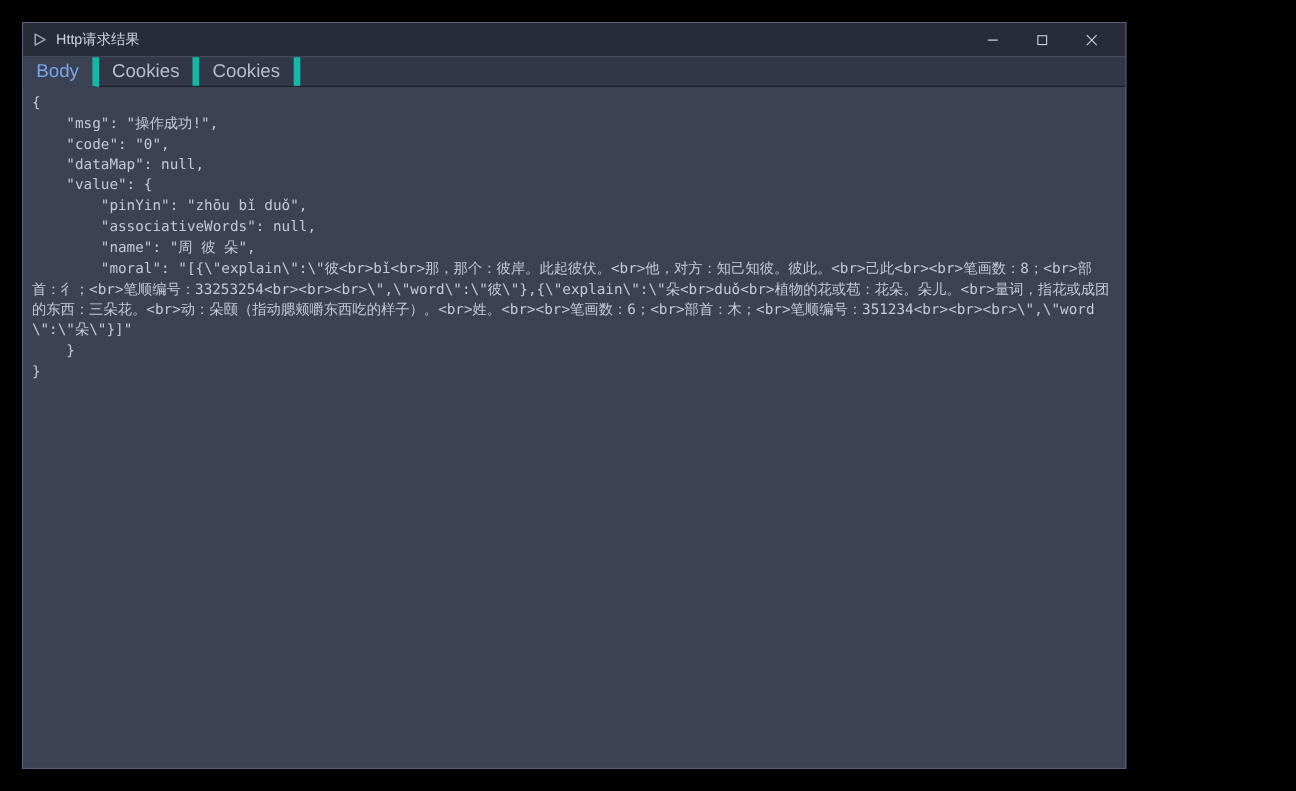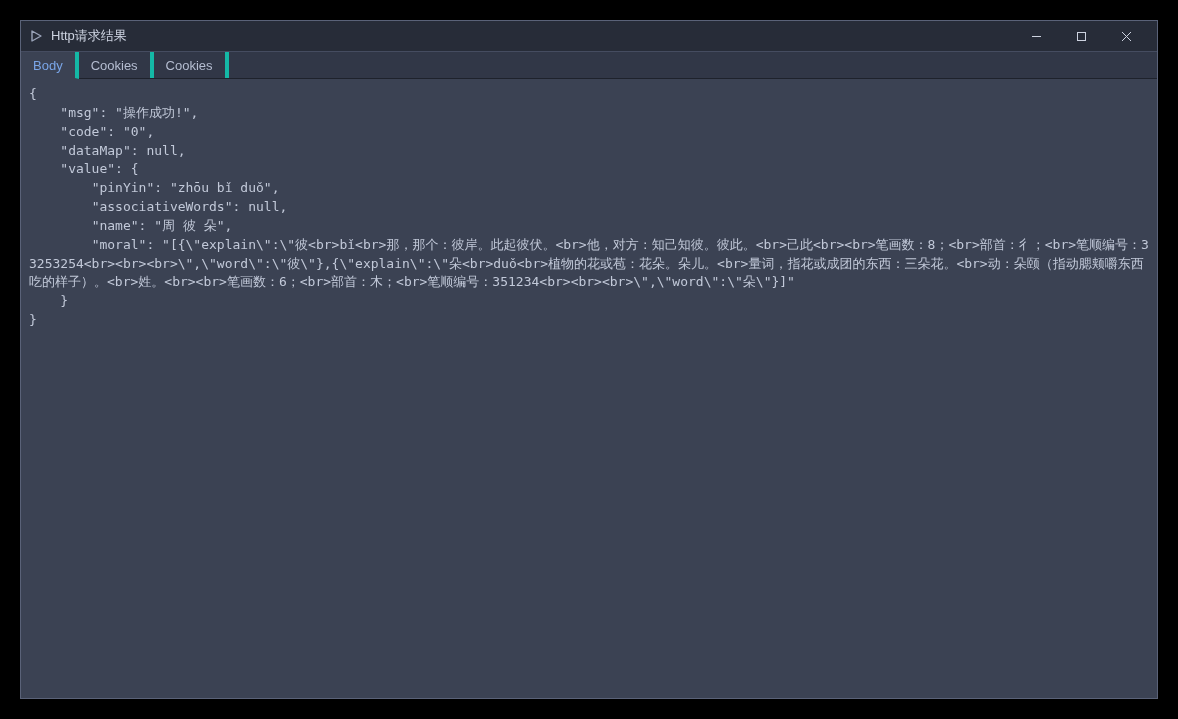--- a/index.html
+++ b/index.html
@@ -1,20 +1,20 @@
 <!DOCTYPE html>
 <html><head>
 <meta charset="utf-8">
 <style>
   * { margin: 0; padding: 0; box-sizing: border-box; }
   html, body { width: 100%; height: 100%; background: #000; font-family: "Microsoft YaHei", "Segoe UI", sans-serif; overflow: hidden; }
   .window {
     position: absolute;
     left: 20px; top: 20px;
-    width: 1138px; height: 679px;
+    width: 1004px; height: 679px;
     background: #3b4253;
     border: 1px solid #5a6278;
     display: flex;
     flex-direction: column;
     box-shadow: 0 0 0 1px #000;
   }
   .titlebar {
     height: 30px;
     background: #272c38;
     display: flex;
@@ -43,23 +43,23 @@
     height: 28px;
     background: #313747;
     display: flex;
     align-items: stretch;
     border-top: 1px solid #454c60;
     border-bottom: 1px solid #1e222c;
   }
   .tab {
     padding: 0 12px;
     display: flex; align-items: center;
-    font-size: 13px;
+    font-size: 17px;
     color: #b5bdd1;
-    border-right: 4px solid #14b8a6;
+    border-right: 6px solid #14b8a6;
     cursor: pointer;
   }
   .tab.active {
     background: #3b4253;
     color: #7aa6e8;
     border-bottom: 1px solid #3b4253;
     margin-bottom: -1px;
   }
   .content {
     flex: 1;

